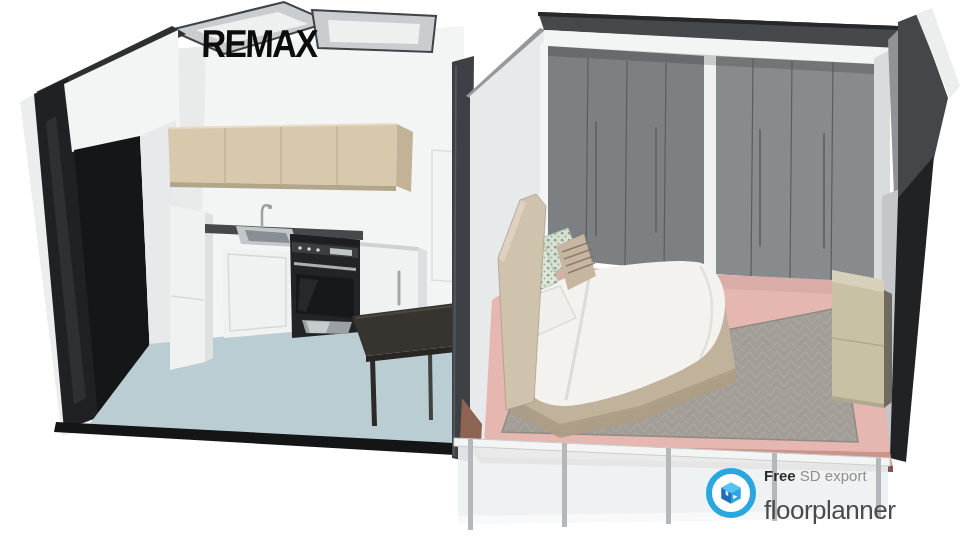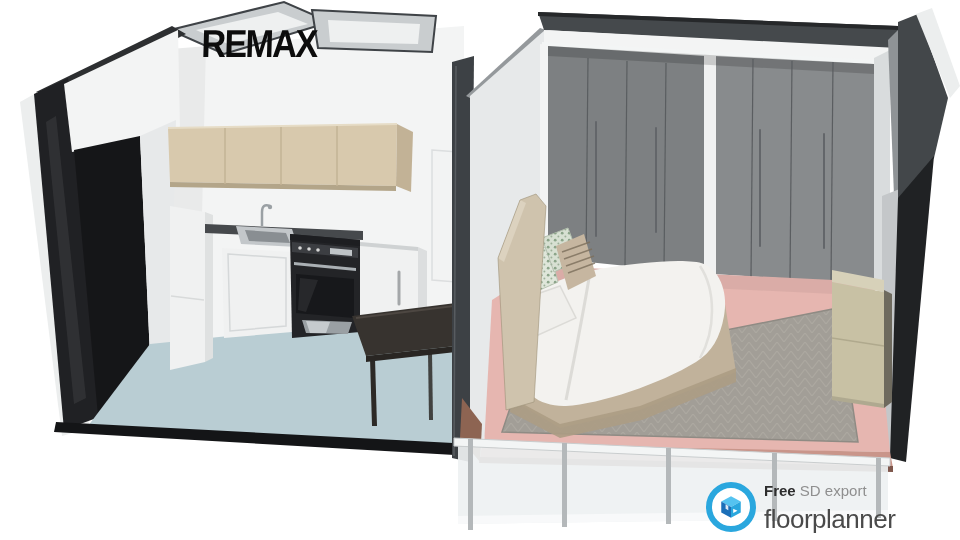--- a/index.html
+++ b/index.html
@@ -23,28 +23,28 @@
   .rug{fill:var(--rug-gray)}
   .khaki{fill:var(--dresser-khaki)} .khaki-top{fill:var(--dresser-top)}
   .taupe{fill:var(--bed-taupe)} .headb{fill:var(--headboard-taupe)}
   .duvet{fill:var(--duvet-white)}
   .glass{fill:var(--railing-glass)} .post{fill:var(--railing-post)} .rail{fill:var(--railing-rail)}
 
   .watermark{position:absolute;left:202px;top:22px;font-size:39px;font-weight:800;
     color:var(--text-dark);letter-spacing:-2px;transform:scaleX(.88) skewX(-2deg);
     transform-origin:left top;white-space:nowrap;}
 
-  .fp-badge{position:absolute;left:706px;top:468px;width:252px;height:64px;display:flex;align-items:flex-end;}
+  .fp-badge{position:absolute;left:706px;top:468px;width:252px;height:64px;display:flex;align-items:flex-start;}
   .fp-icon{width:50px;height:50px;border-radius:50%;background:#fff;
     border:6px solid var(--logo-blue);box-sizing:border-box;flex:0 0 auto;
     display:flex;align-items:center;justify-content:center;}
   .fp-text{margin-left:8px;line-height:1;}
   .fp-tag{font-size:15px;color:var(--muted-gray);letter-spacing:0;}
   .fp-tag b{color:var(--tag-dark);font-weight:700;}
-  .fp-brand{font-size:26px;color:var(--brand-gray);font-weight:500;letter-spacing:-.5px;margin-top:8px;}
+  .fp-brand{font-size:26px;color:var(--brand-gray);font-weight:500;letter-spacing:-.5px;margin-top:14px;}
 </style>
 </head>
 <body>
 
 <div class="stage">
 
 <svg class="scene" width="960" height="540" viewBox="0 0 960 540">
   <defs>
     <pattern id="rugp" width="14" height="9" patternUnits="userSpaceOnUse">
       <path d="M0,9 L7,0 L14,9" stroke="#b5b1a8" stroke-width="1.1" fill="none"></path>

